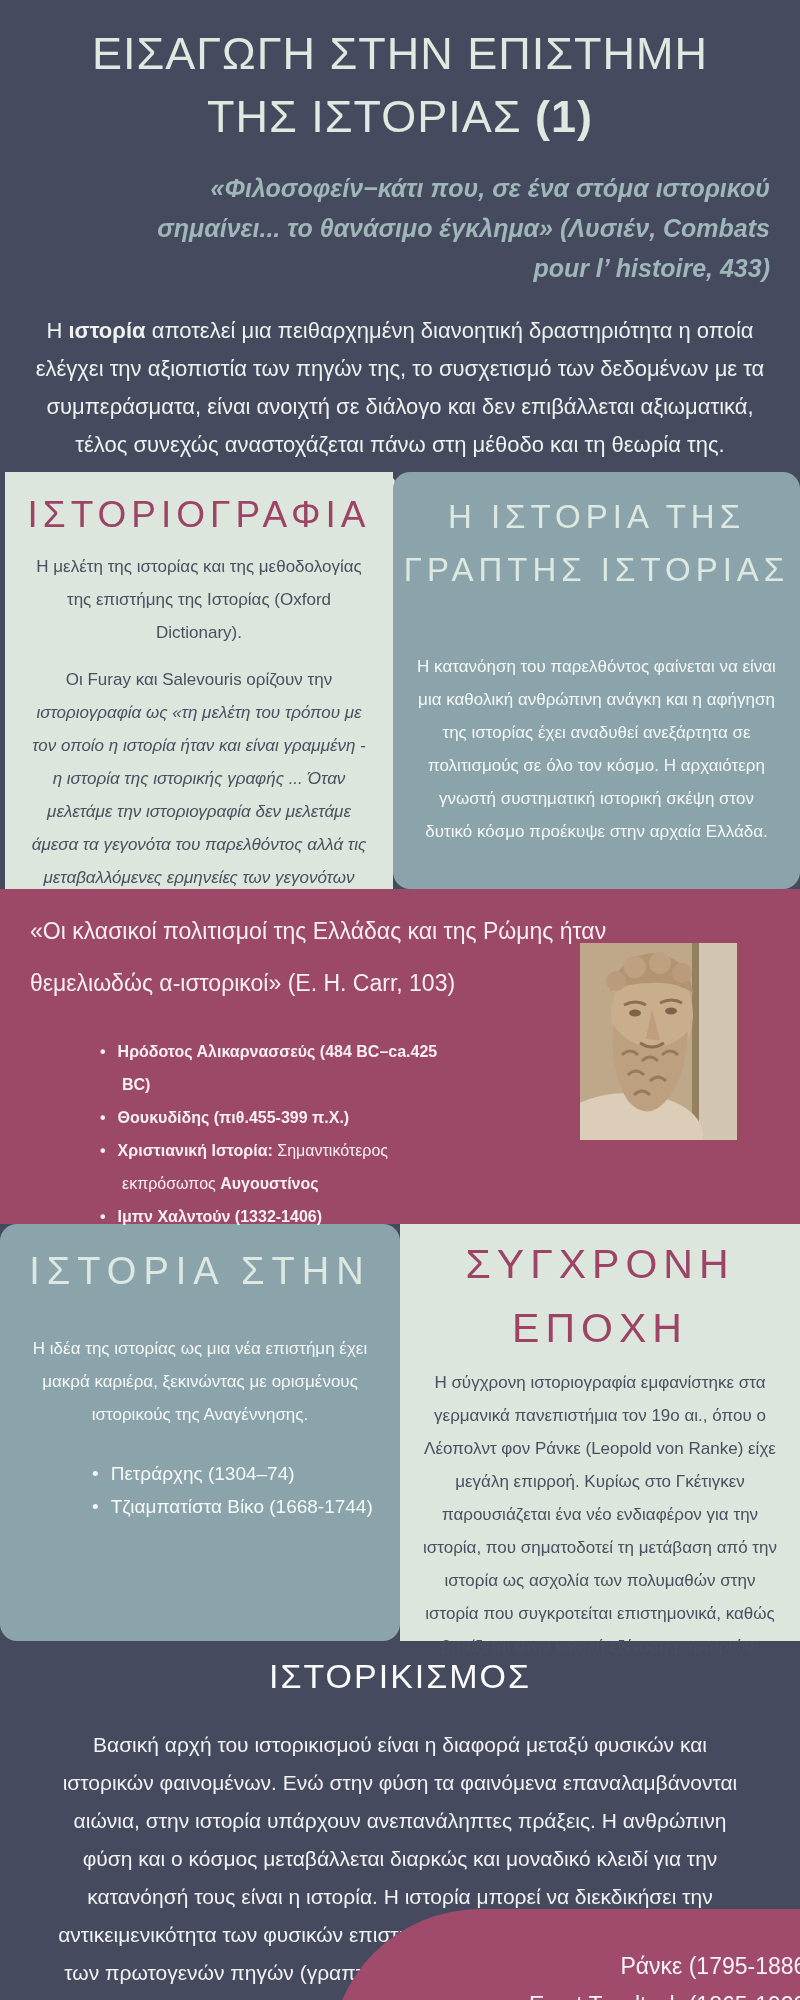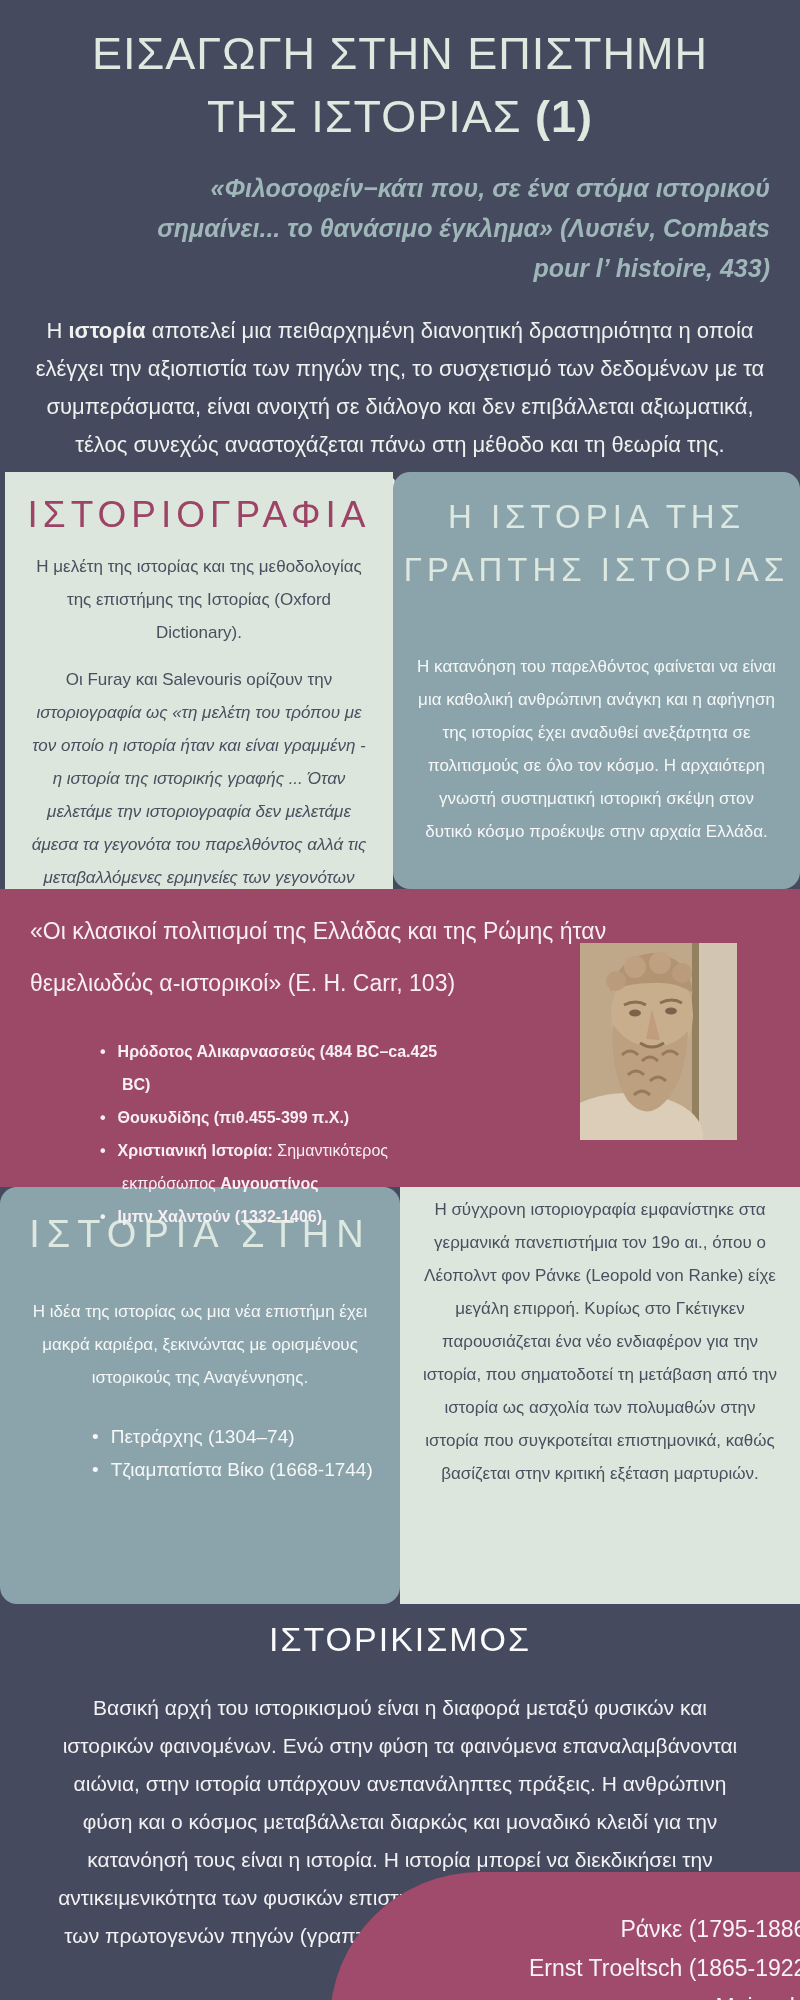--- a/index.html
+++ b/index.html
@@ -48,21 +48,21 @@
   .panel-body{
     font-size:17px;line-height:33px;text-align:center;padding:0 22px;
   }
   .panel-body p{margin:14px 0 0 0;}
   .mint-bullets{
     margin:26px 0 0 0;padding-left:92px;list-style:none;text-align:left;
     font-size:19px;line-height:33px;
   }
   .mint-bullets li::before{content:"•";margin-right:12px;}
   
-  .classical{position:relative;height:298px;background:#9c4867;color:#f7eff3;}
+  .classical{position:relative;height:335px;background:#9c4867;color:#f7eff3;}
   .classical-quote{
     padding:16px 40px 0 30px;max-width:700px;box-sizing:border-box;
     font-size:23px;line-height:52px;font-weight:400;
   }
   .classical-bullets{
     margin:26px 0 0 0;padding-left:100px;list-style:none;width:470px;box-sizing:border-box;
     font-size:16px;line-height:33px;font-weight:700;
   }
   .classical-bullets li{padding-left:22px;text-indent:-22px;}
   .classical-bullets li::before{content:"•";margin-right:12px;text-indent:0;}
@@ -154,20 +154,24 @@
       </div>
       <div class="panel-body">
         <p style="margin-top:30px;">Η ιδέα της ιστορίας ως μια νέα επιστήμη έχει μακρά καριέρα, ξεκινώντας με ορισμένους ιστορικούς της Αναγέννησης.</p>
       </div>
       <ul class="mint-bullets">
         <li>Πετράρχης (1304–74)</li>
         <li>Τζιαμπατίστα Βίκο (1668-1744)</li>
       </ul>
     </div>
     <div class="col col-mint col-right">
+      <div class="panel-heading h-maroon modern-heading">
+        <span>ΣΥΓΧΡΟΝΗ</span><br>
+        <span>ΕΠΟΧΗ</span>
+      </div>
       <div class="panel-body">
         <p style="margin-top:6px;">Η σύγχρονη ιστοριογραφία εμφανίστηκε στα γερμανικά πανεπιστήμια τον 19ο αι., όπου ο Λέοπολντ φον Ράνκε (Leopold von Ranke) είχε μεγάλη επιρροή. Κυρίως στο Γκέτιγκεν παρουσιάζεται ένα νέο ενδιαφέρον για την ιστορία, που σηματοδοτεί τη μετάβαση από την ιστορία ως ασχολία των πολυμαθών στην ιστορία που συγκροτείται επιστημονικά, καθώς βασίζεται στην κριτική εξέταση μαρτυριών.</p>
       </div>
     </div>
   </div>
 
   <div class="historicism">
     <div class="historicism-heading">ΙΣΤΟΡΙΚΙΣΜΟΣ</div>
     <div class="historicism-body">Βασική αρχή του ιστορικισμού είναι η διαφορά μεταξύ φυσικών και ιστορικών φαινομένων. Ενώ στην φύση τα φαινόμενα επαναλαμβάνονται αιώνια, στην ιστορία υπάρχουν ανεπανάληπτες πράξεις. Η ανθρώπινη φύση και ο κόσμος μεταβάλλεται διαρκώς και μοναδικό κλειδί για την κατανόησή τους είναι η ιστορία. Η ιστορία μπορεί να διεκδικήσει την αντικειμενικότητα των φυσικών επιστημών μέσα από την ορθή κατανόηση των πρωτογενών πηγών (γραπτά κείμενα, ημερολόγια, επιστολές, κ.λπ).</div>
     <div class="names-blob">

